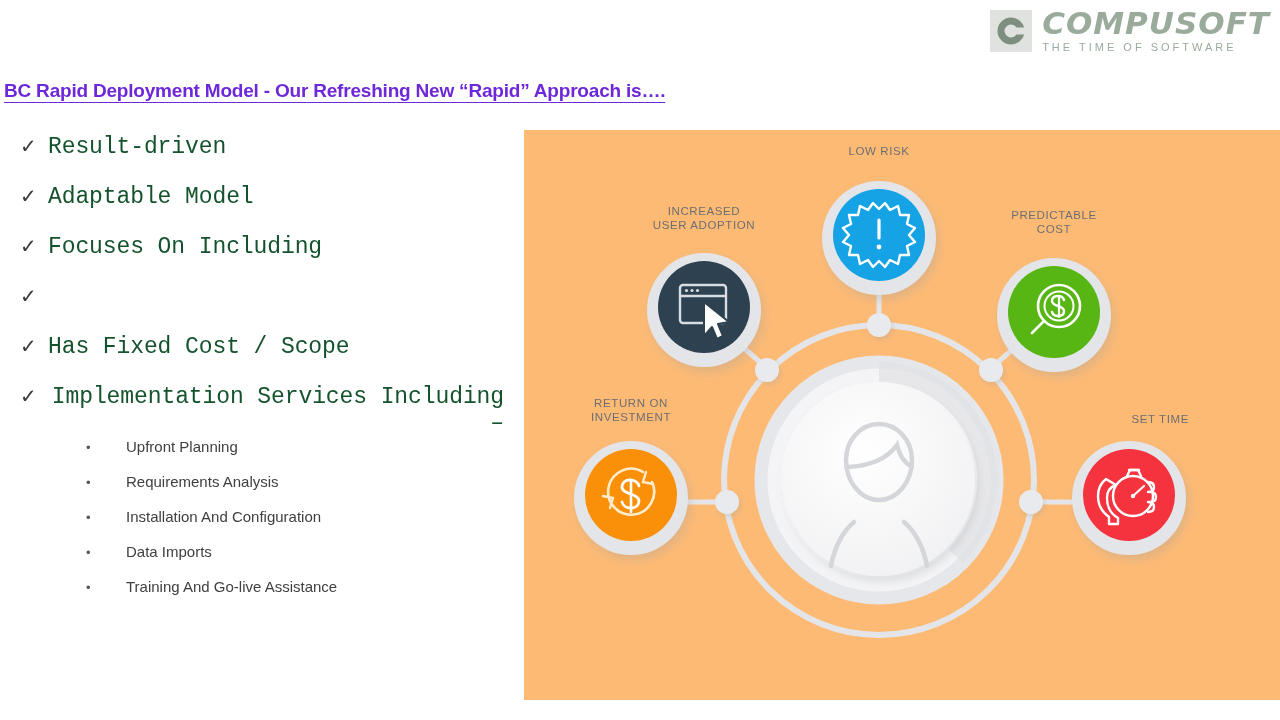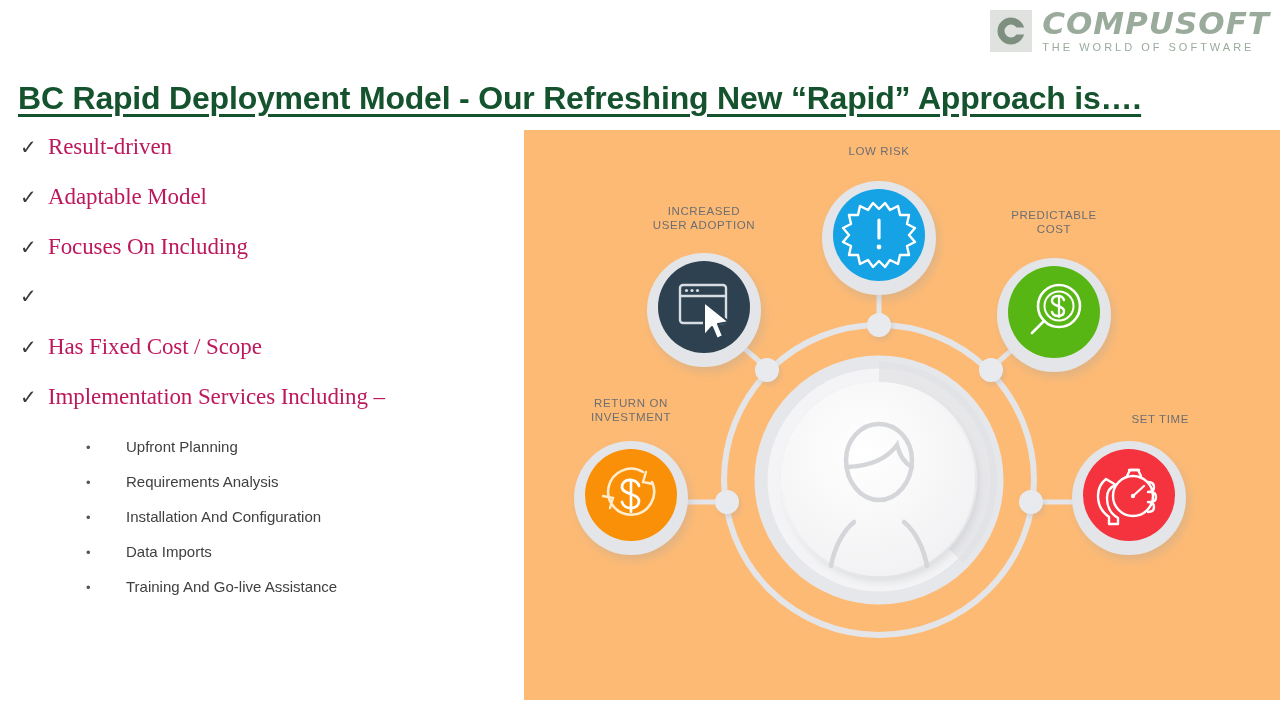--- a/index.html
+++ b/index.html
@@ -52,26 +52,26 @@
     font-size: 11px;
     letter-spacing: 3.0px;
     color: #9aab9c;
     margin-top: 3px;
     font-weight: normal;
   }
 
   
   .slide-title {
     position: absolute;
-    left: 18px;
+    left: 4px;
     top: 80px;
     font-family: "Liberation Sans", sans-serif;
-    font-size: 32px;
+    font-size: 19px;
     font-weight: bold;
-    color: #14532d;
+    color: #6d28d9;
     text-decoration: underline;
     text-underline-offset: 5px;
     white-space: nowrap;
     letter-spacing: -0.2px;
   }
 
   
   .bullets {
     position: absolute;
     left: 14px;
@@ -87,23 +87,24 @@
     width: 34px;
     flex: 0 0 34px;
     font-size: 20px;
     color: #3a3a3a;
     text-align: left;
     padding-left: 6px;
     box-sizing: border-box;
   }
   .bullet-text {
     font-size: 23px;
-    color: #be185d;
-    font-family: Liberation Serif, serif;
+    color: #14532d;
+    font-family: Liberation Mono, monospace;
     letter-spacing: -0.1px;
+    text-align: right;
   }
 
   .subbullets {
     margin-top: 4px;
   }
   .sub-row {
     display: flex;
     align-items: baseline;
     height: 35px;
   }
@@ -151,21 +152,21 @@
 <div class="logo">
   <div class="logo-mark">
     <svg width="34" height="34" viewBox="0 0 34 34" aria-hidden="true">
       <path d="M17 3.5 a13.5 13.5 0 1 0 0 27 a13.5 13.5 0 1 0 0 -27 z
                M17 10.5 a6.5 6.5 0 1 1 0 13 a6.5 6.5 0 1 1 0 -13 z" fill="#7e8f80" fill-rule="evenodd"></path>
       <rect x="17" y="13.5" width="15" height="7" fill="#dfe2df"></rect>
     </svg>
   </div>
   <div class="logo-text">
     <div class="logo-word">COMPUSOFT</div>
-    <div class="logo-tag">THE WORLD OF SOFTWARE</div>
+    <div class="logo-tag">THE TIME OF SOFTWARE</div>
   </div>
 </div>
 
 <div class="slide-title">BC Rapid Deployment Model - Our Refreshing New “Rapid” Approach is….</div>
 
 <div class="bullets">
 
   <div class="bullet-row">
     <span class="bullet-check">✓</span>
     <span class="bullet-text">Result-driven</span>

